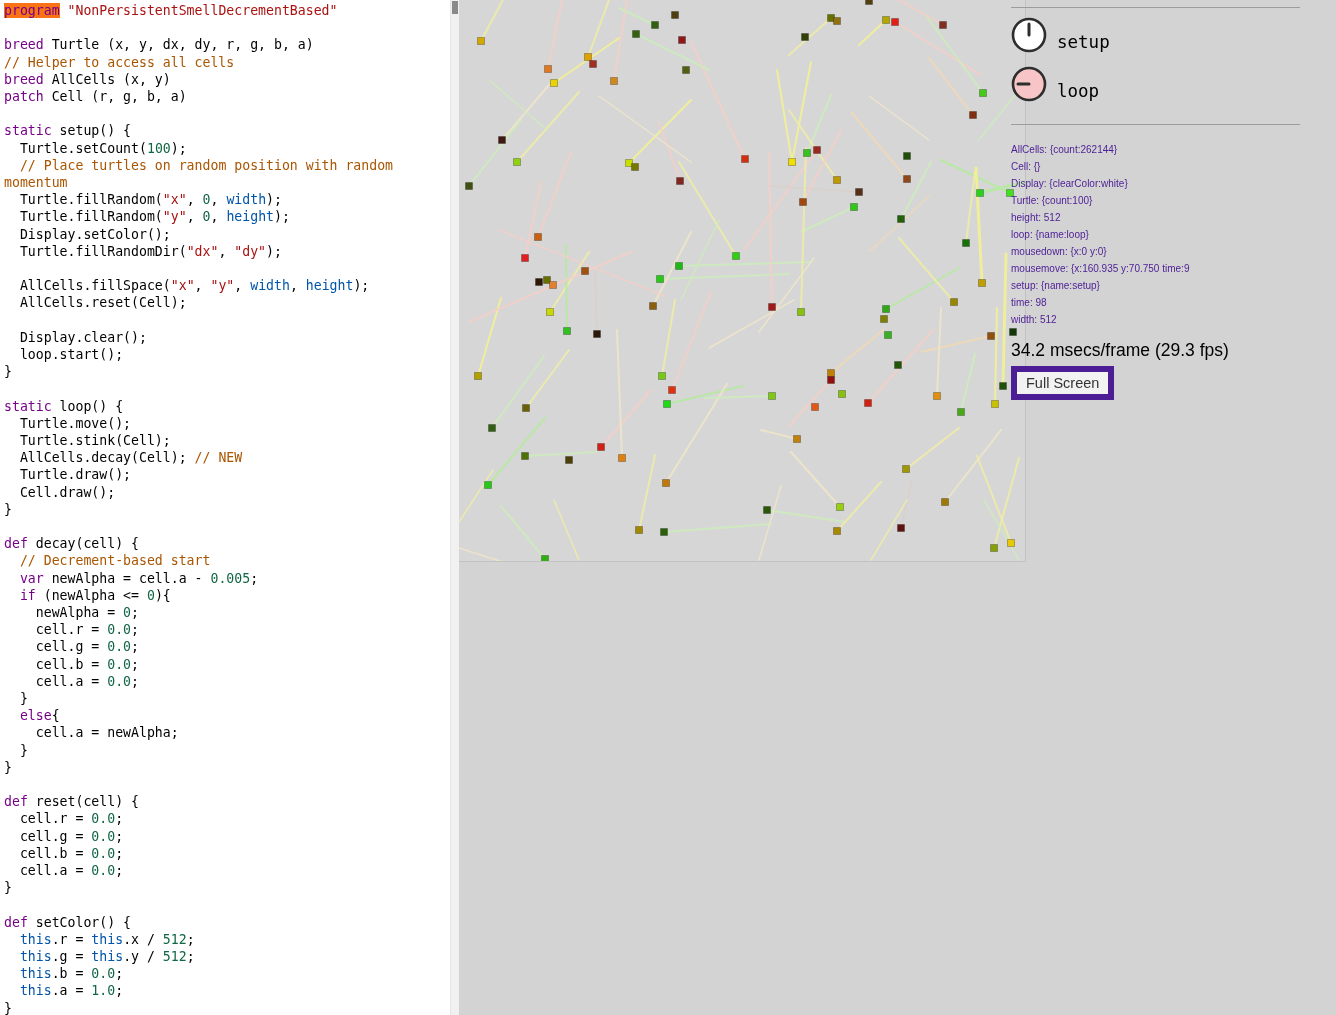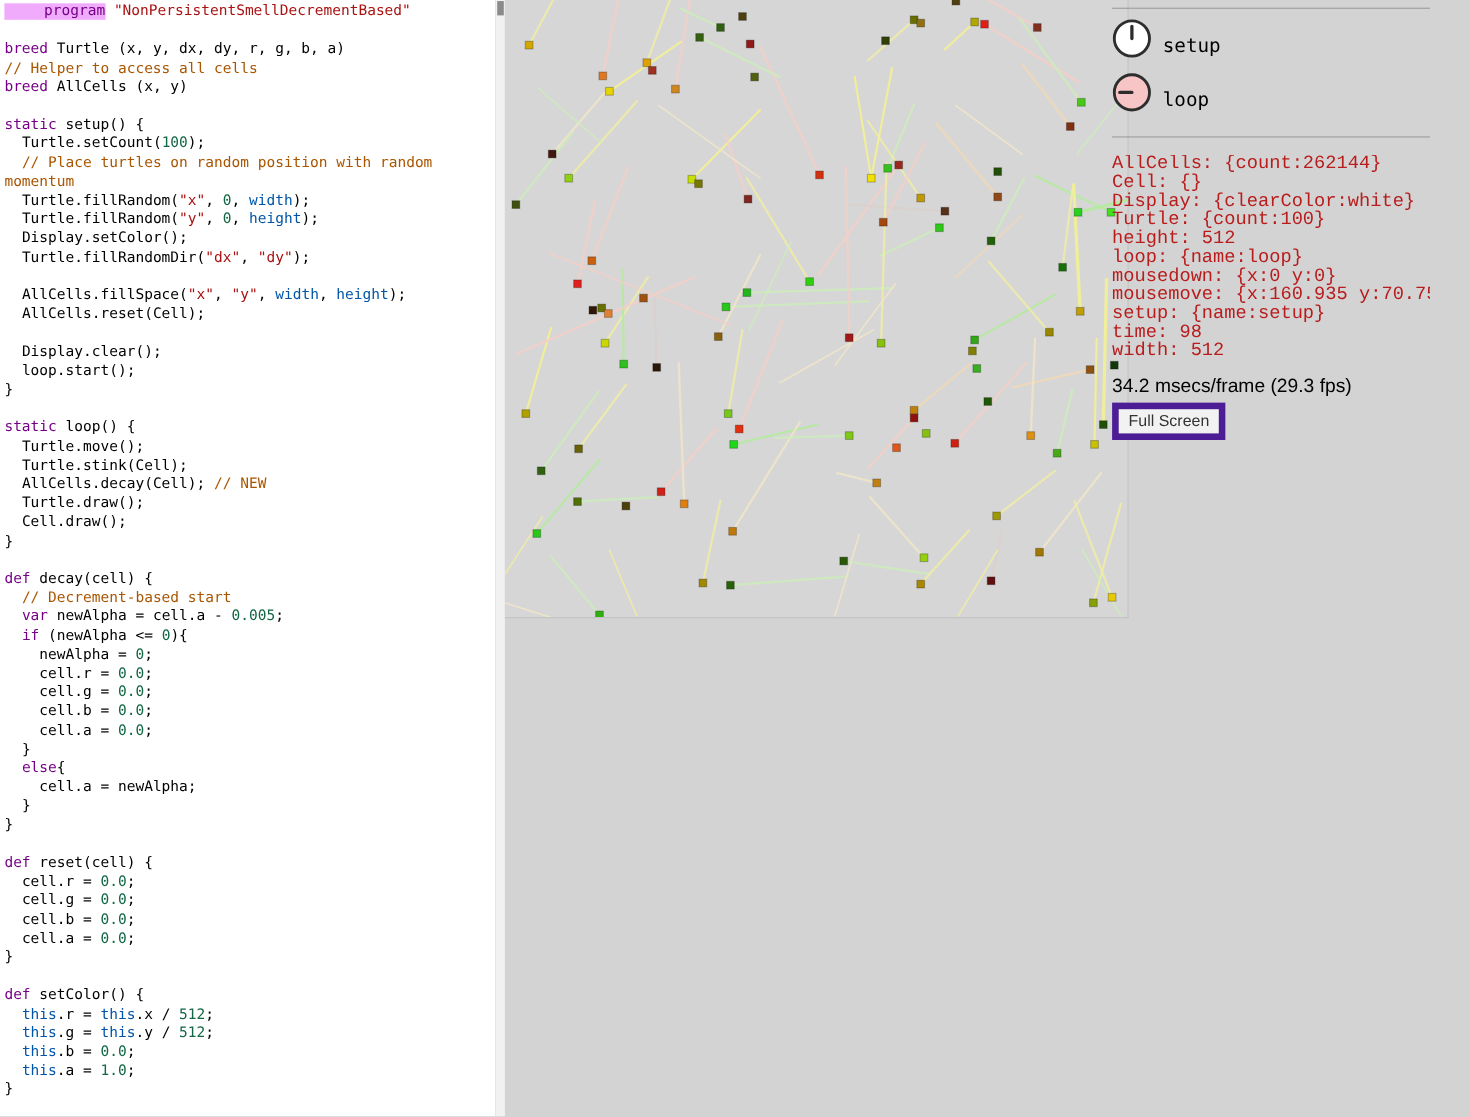--- a/index.html
+++ b/index.html
@@ -13,21 +13,21 @@
     background:#ffffff;overflow:hidden;
   }
   .code{
     padding:2px 0 0 4px;
     font-family:"DejaVu Sans Mono",monospace;
     font-size:13.2px;line-height:17.2px;color:#000;
   }
   .code-line{min-height:17.2px;white-space:pre-wrap;word-break:break-word;width:444px;}
   .tk-t{color:#000000;}
   .tk-k{color:#770088;}
-  .tk-kh{color:#770088;background:#f0abfc;padding-left:36px;}
+  .tk-kh{color:#770088;background:#f97316;}
   .tk-s{color:#aa1111;}
   .tk-c{color:#aa5500;}
   .tk-n{color:#116644;}
   .tk-v{color:#0055aa;}
   
   .editor-scrollbar{
     position:absolute;left:450px;top:0;width:8px;height:1015px;
     background:#f1f1f1;border-left:1px solid #e6e6e6;
   }
   .editor-scrollbar .thumb{
@@ -52,22 +52,22 @@
   .btn-row.row-loop{top:65px;}
   .clock{flex:0 0 auto;}
   .clock .face{stroke:#2d2d2d;stroke-width:2.6;}
   .clock .hand{stroke:#2d2d2d;stroke-width:3;stroke-linecap:round;}
   .btn-label{
     margin-left:9px;padding-bottom:2px;
     font-family:"DejaVu Sans Mono",monospace;font-size:17.5px;color:#000;
   }
   .watch{
     position:absolute;left:15px;top:141px;right:0;overflow:hidden;
-    font-family:Liberation Mono, monospace;font-size:17px;line-height:17px;
-    color:#b91c1c;white-space:pre;
+    font-family:Liberation Sans, sans-serif;font-size:10px;line-height:17px;
+    color:#4c1d95;white-space:pre;
   }
   .perf{
     position:absolute;left:15px;top:340px;
     font-family:"Liberation Sans",sans-serif;font-size:17.5px;color:#000;
   }
   .fullscreen{
     position:absolute;left:15px;top:366px;
     font-family:"Liberation Sans",sans-serif;font-size:14.5px;color:#333;
     background:#f2f2f2;border:6px solid #4c1d95;padding:3px 9px;cursor:pointer;
   }
@@ -75,20 +75,21 @@
 </head>
 <body>
 
 <div class="editor">
   <div class="code">
       <div class="code-line"><span class="tk-kh">program</span><span class="tk-t"> </span><span class="tk-s">"NonPersistentSmellDecrementBased"</span></div>
       <div class="code-line"></div>
       <div class="code-line"><span class="tk-k">breed</span><span class="tk-t"> Turtle (x, y, dx, dy, r, g, b, a)</span></div>
       <div class="code-line"><span class="tk-c">// Helper to access all cells</span></div>
       <div class="code-line"><span class="tk-k">breed</span><span class="tk-t"> AllCells (x, y)</span></div>
+      <div class="code-line"><span class="tk-k">patch</span><span class="tk-t"> Cell (r, g, b, a)</span></div>
       <div class="code-line"></div>
       <div class="code-line"><span class="tk-k">static</span><span class="tk-t"> setup() {</span></div>
       <div class="code-line"><span class="tk-t">  Turtle.setCount(</span><span class="tk-n">100</span><span class="tk-t">);</span></div>
       <div class="code-line"><span class="tk-t">  </span><span class="tk-c">// Place turtles on random position with random momentum</span></div>
       <div class="code-line"><span class="tk-t">  Turtle.fillRandom(</span><span class="tk-s">"x"</span><span class="tk-t">, </span><span class="tk-n">0</span><span class="tk-t">, </span><span class="tk-v">width</span><span class="tk-t">);</span></div>
       <div class="code-line"><span class="tk-t">  Turtle.fillRandom(</span><span class="tk-s">"y"</span><span class="tk-t">, </span><span class="tk-n">0</span><span class="tk-t">, </span><span class="tk-v">height</span><span class="tk-t">);</span></div>
       <div class="code-line"><span class="tk-t">  Display.setColor();</span></div>
       <div class="code-line"><span class="tk-t">  Turtle.fillRandomDir(</span><span class="tk-s">"dx"</span><span class="tk-t">, </span><span class="tk-s">"dy"</span><span class="tk-t">);</span></div>
       <div class="code-line"></div>
       <div class="code-line"><span class="tk-t">  AllCells.fillSpace(</span><span class="tk-s">"x"</span><span class="tk-t">, </span><span class="tk-s">"y"</span><span class="tk-t">, </span><span class="tk-v">width</span><span class="tk-t">, </span><span class="tk-v">height</span><span class="tk-t">);</span></div>

